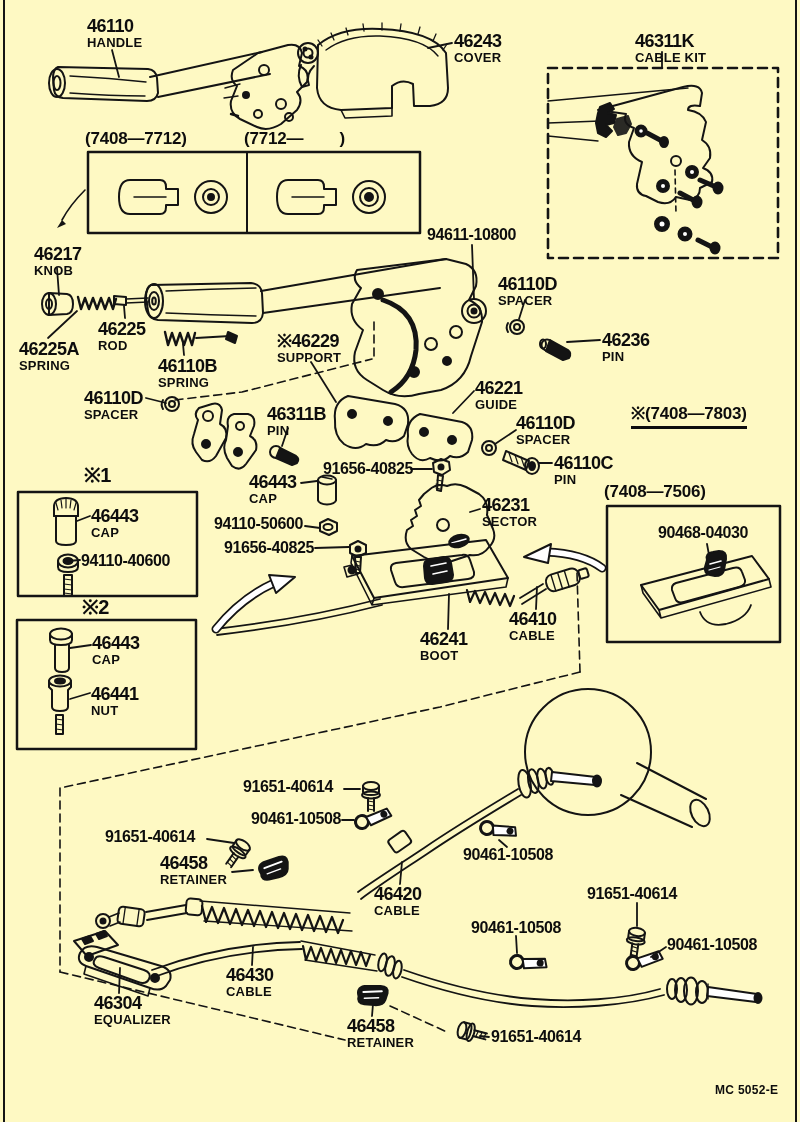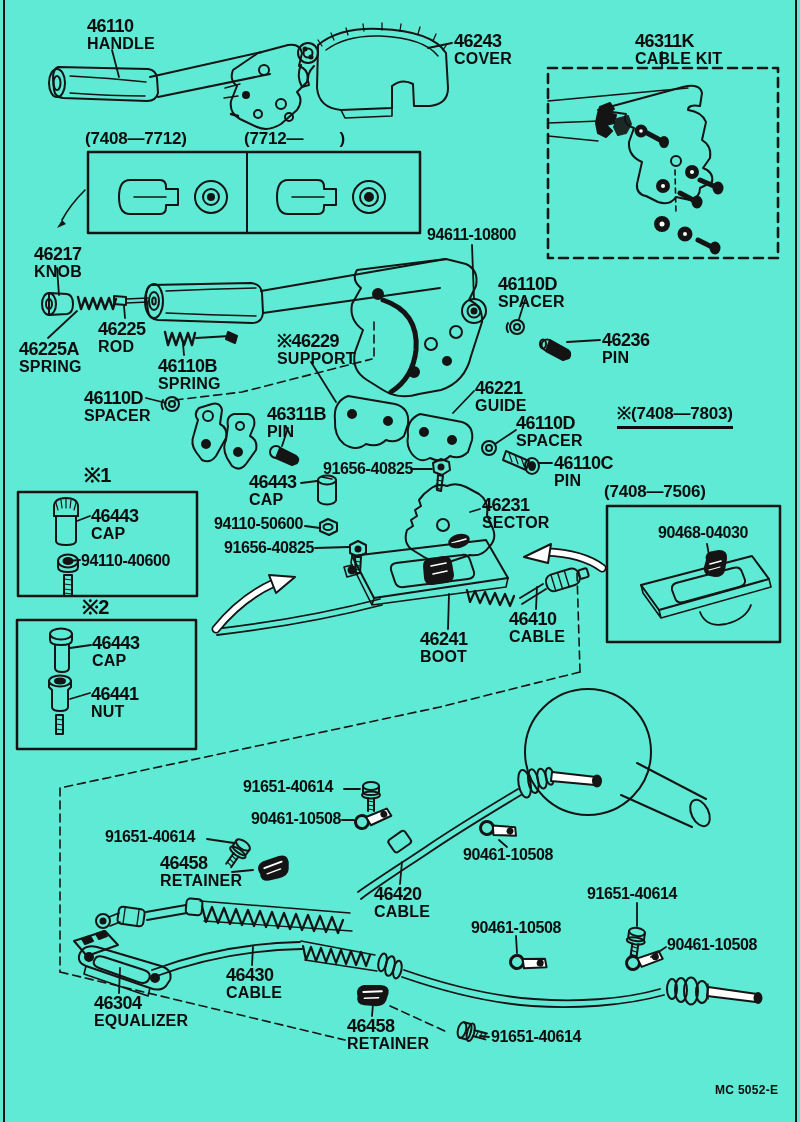--- a/index.html
+++ b/index.html
@@ -1,25 +1,25 @@
 <!DOCTYPE html>
 <html><head>
 <meta charset="utf-8">
 <style>
   html,body{margin:0;padding:0;background:#fff;}
-  .page{position:relative;width:800px;height:1122px;background:#5eead4;overflow:hidden;
+  .page{position:relative;width:800px;height:1122px;background:#fef9c3;overflow:hidden;
         font-family:"Liberation Sans", sans-serif;}
   .page svg{position:absolute;left:0;top:0;}
   .lbl{position:absolute;color:#0d0d0d;font-weight:bold;line-height:1.06;white-space:pre;}
   .lbl .num{display:block;font-size:18px;letter-spacing:-0.5px;}
-  .lbl .sub{display:block;font-size:16px;letter-spacing:0.2px;}
+  .lbl .sub{display:block;font-size:13px;letter-spacing:0.2px;}
   .lbl.long .num{font-size:16px;letter-spacing:-0.4px;}
   .lbl.hdr .num{font-size:17px;letter-spacing:-0.2px;}
   .lbl.mark .num{font-size:20px;}
-  .lbl.uline .num{border-bottom:3px solid #0d0d0d;padding-bottom:3px;}
+  .lbl.uline .num{border-bottom:3px solid #0d0d0d;padding-bottom:3px;margin-left:14px;}
   .foot{position:absolute;color:#0d0d0d;font-weight:bold;white-space:pre;font-size:17px;letter-spacing:-0.2px;}
   .foot .sym{font-size:21px;}
   .foot.f2{border-bottom:3px solid #0d0d0d;padding-bottom:2px;}
   .code{position:absolute;font-size:12px;font-weight:bold;color:#0d0d0d;letter-spacing:0.3px;}
 </style>
 </head>
 <body>
 
 <div class="page">
 

